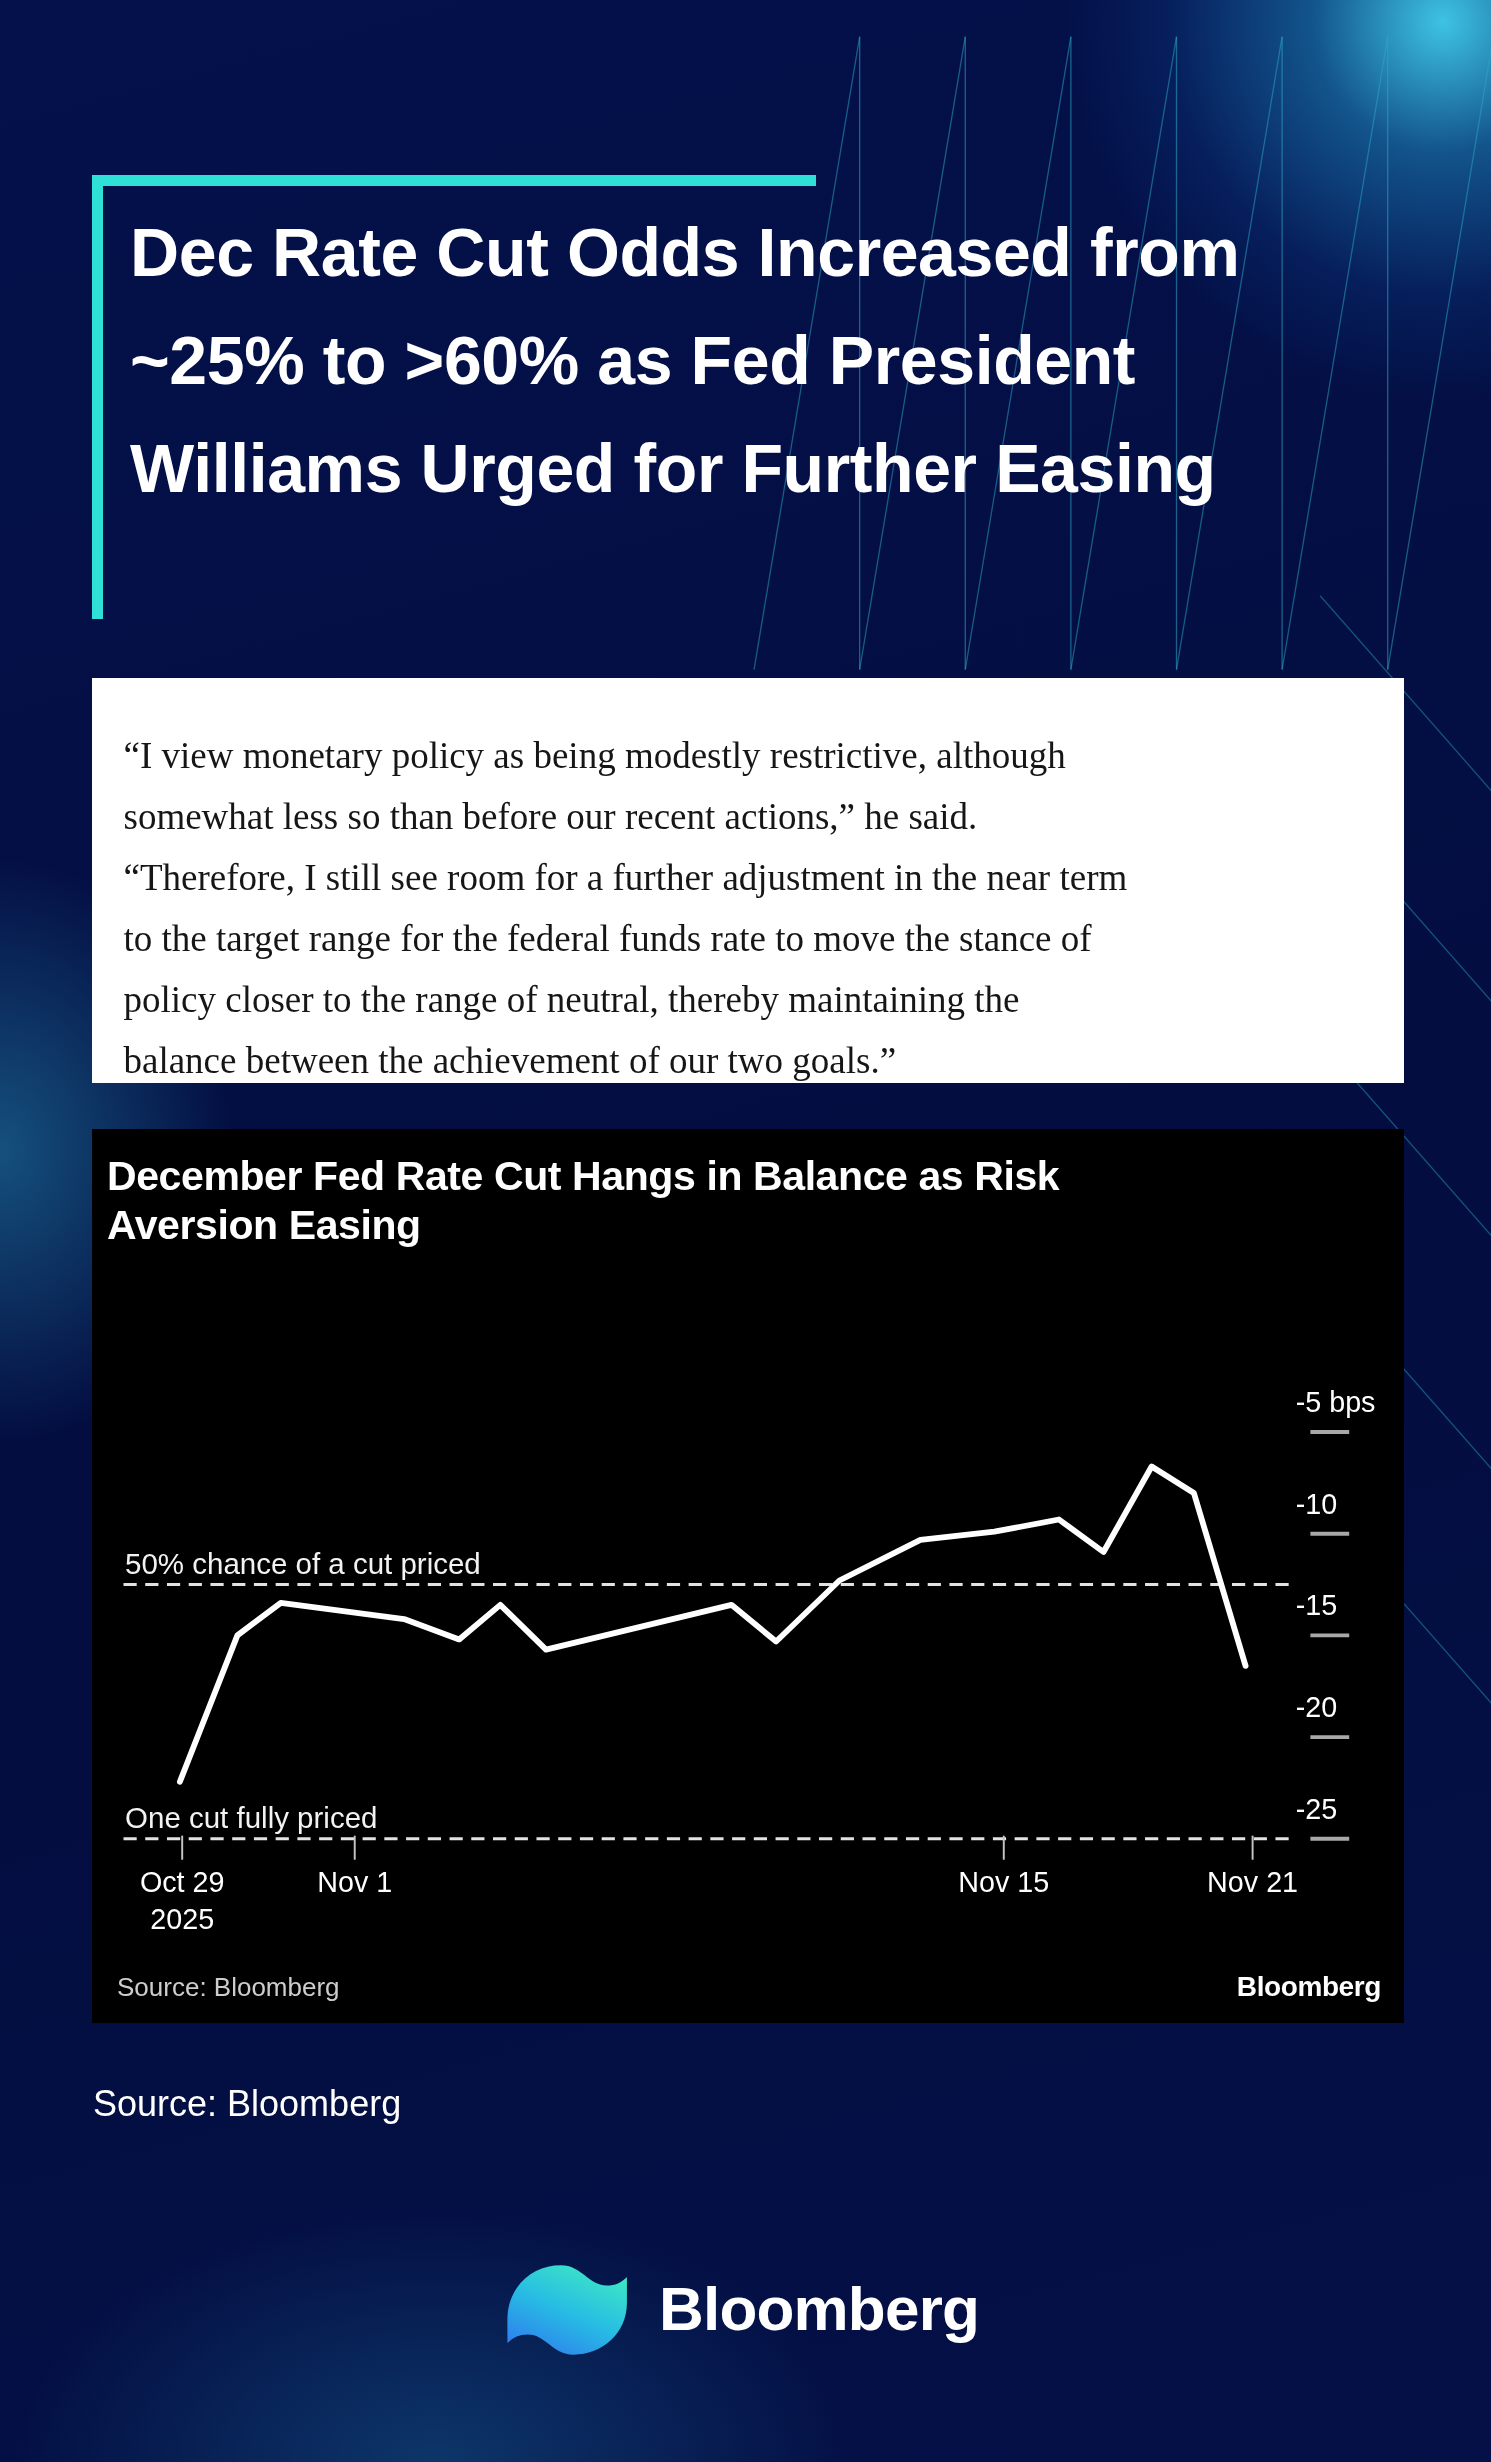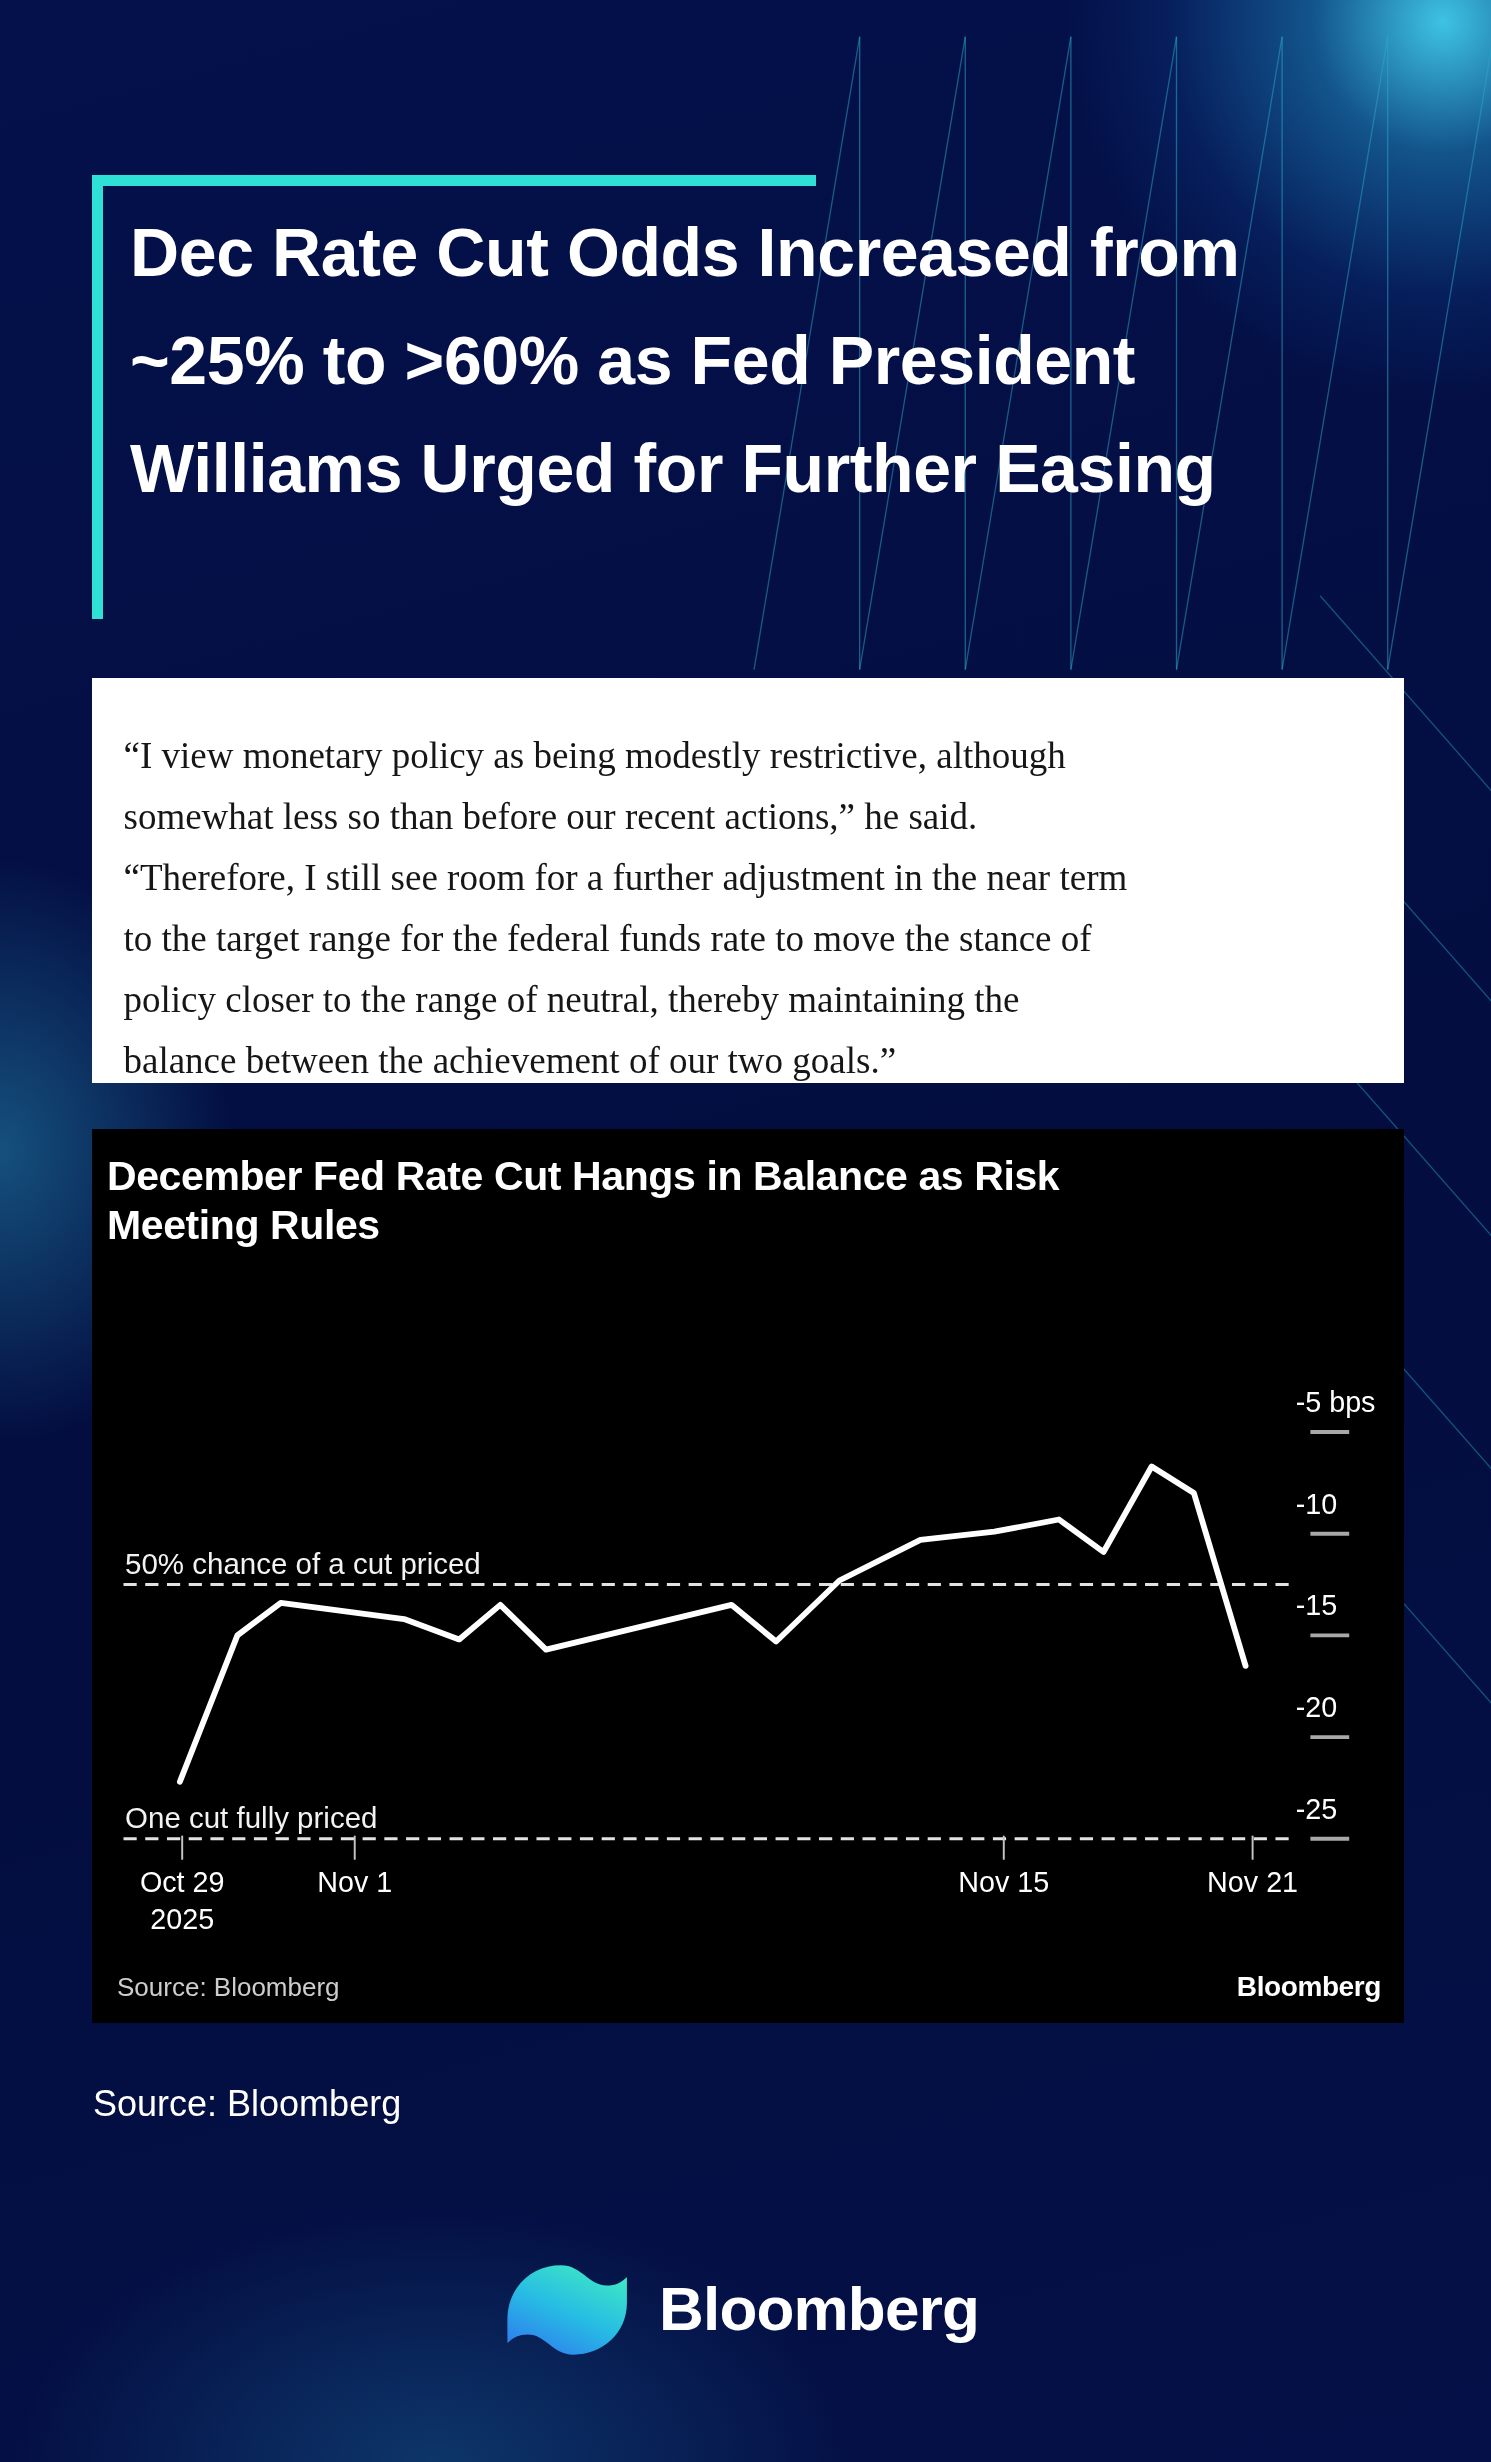--- a/index.html
+++ b/index.html
@@ -90,21 +90,21 @@
 somewhat less so than before our recent actions,” he said.
 “Therefore, I still see room for a further adjustment in the near term
 to the target range for the federal funds rate to move the stance of
 policy closer to the range of neutral, thereby maintaining the
 balance between the achievement of our two goals.”</p>
   </section>
 
   <section class="chart-box">
     <h2 class="chart-title">
       <div>December Fed Rate Cut Hangs in Balance as Risk</div>
-      <div>Meeting Rules</div>
+      <div>Aversion Easing</div>
     </h2>
     <p class="chart-subtitle">
       </p>
       <div>Traders now see greater than even odds of a reduction next month as</div>
       <div>markets swoon across the globe</div>
     <p></p>
     <svg id="plot" class="plot" viewBox="0 0 1689 800">
         <line x1="40" x2="1552" y1="339.5" y2="339.5" class="refline"></line>
         <text x="42" y="325.5" class="ann">50% chance of a cut priced</text>
         <line x1="40" x2="1552" y1="667" y2="667" class="refline"></line>

